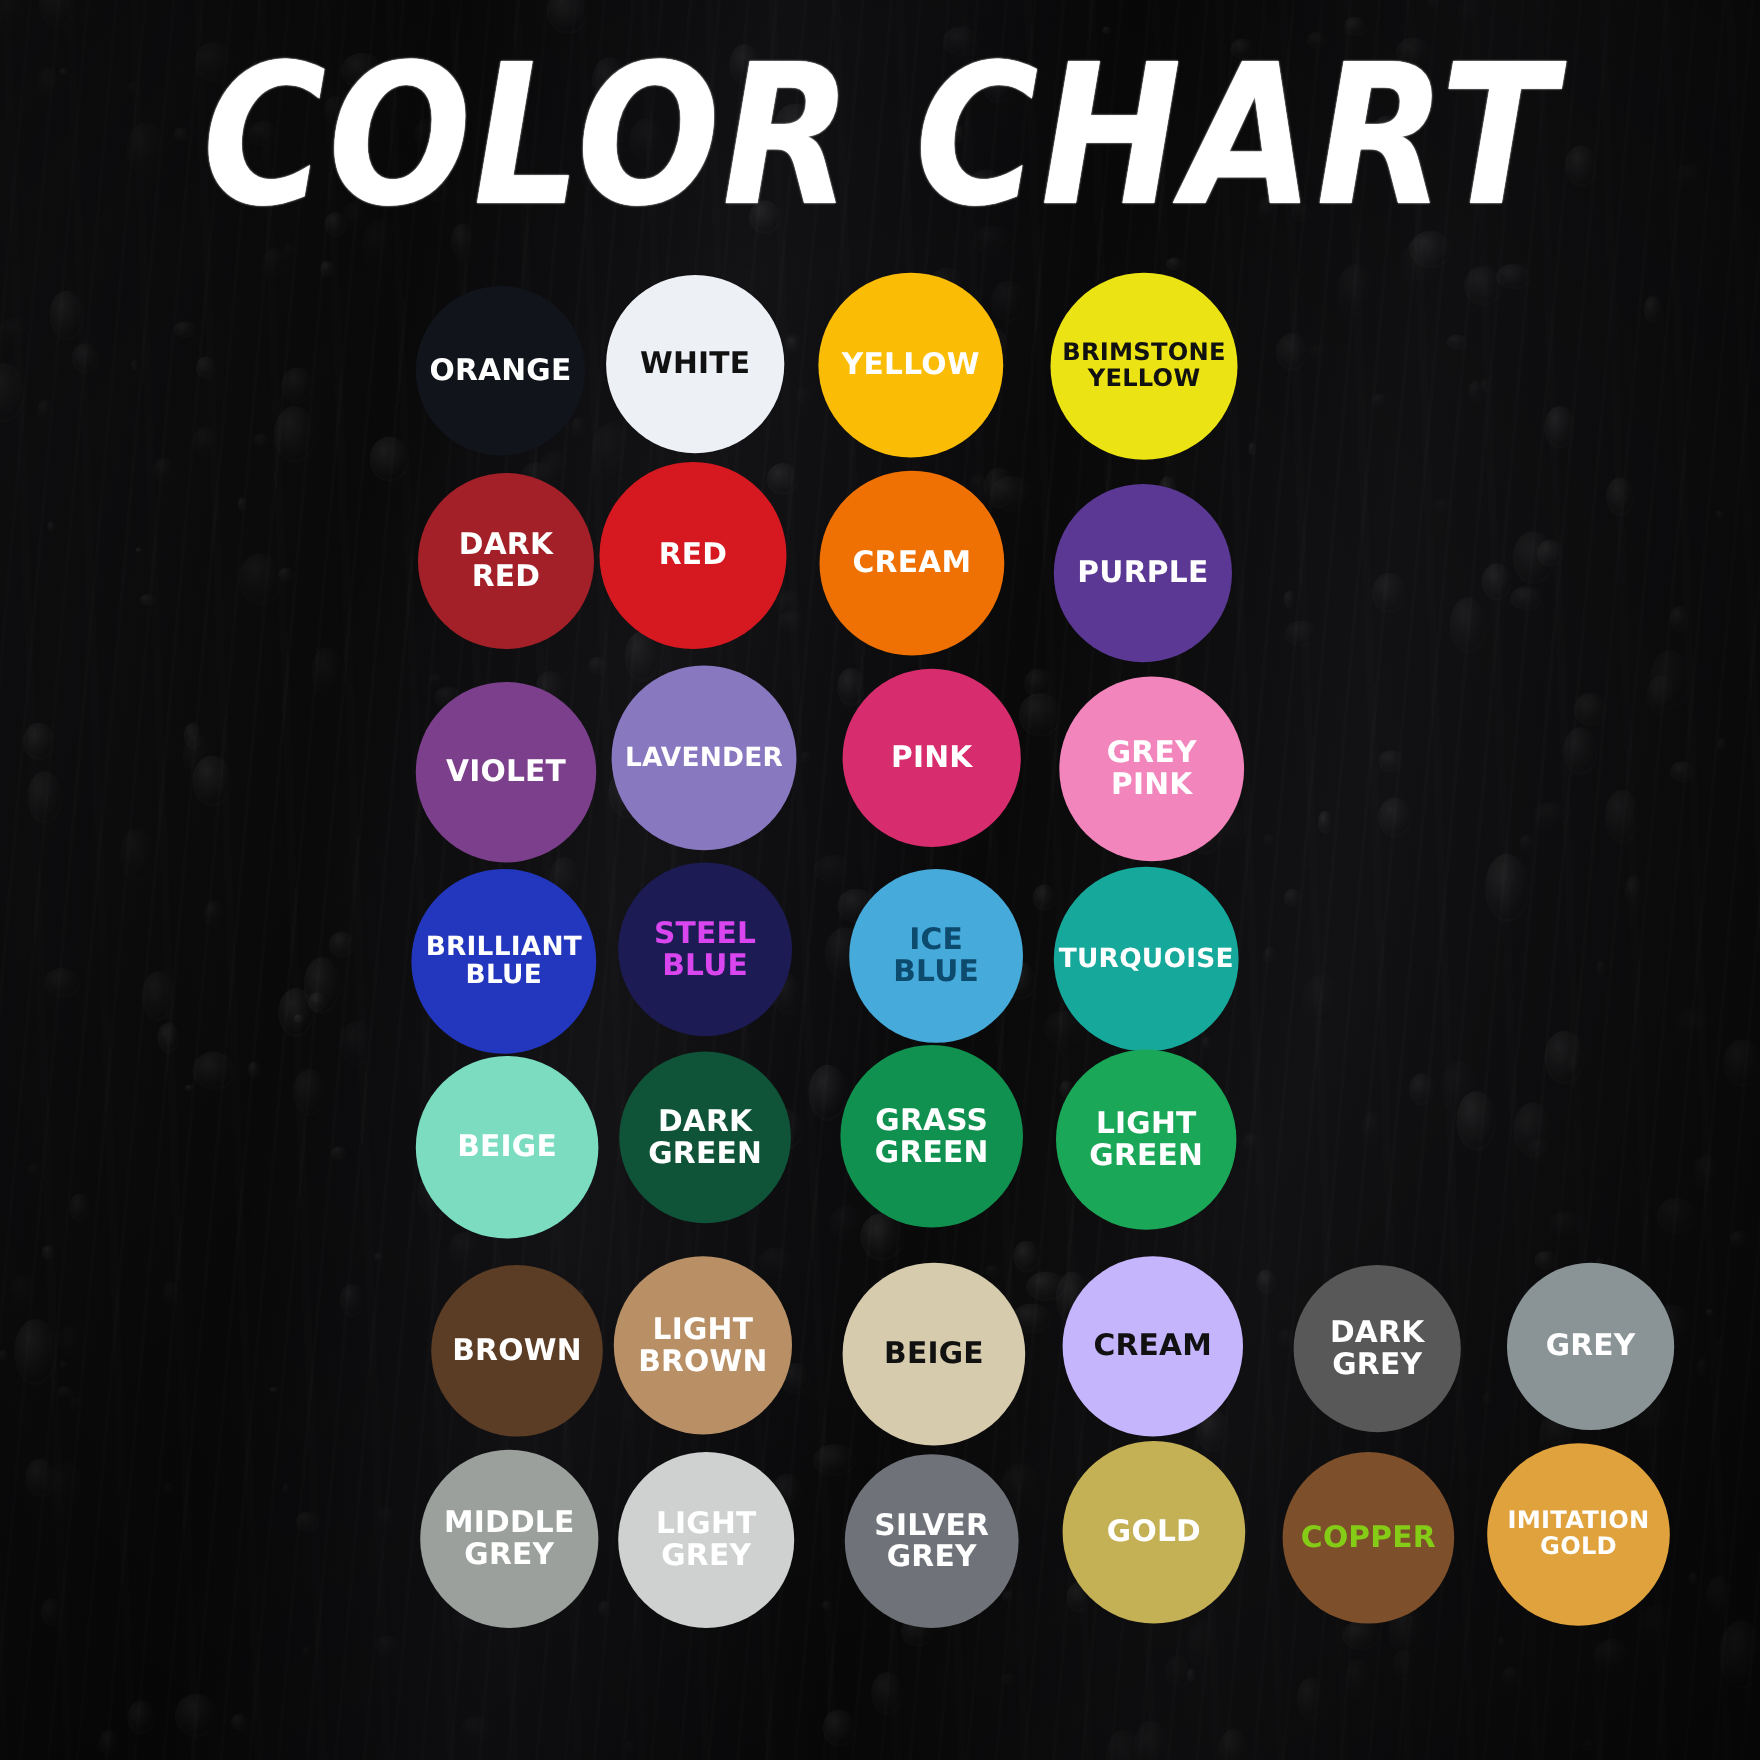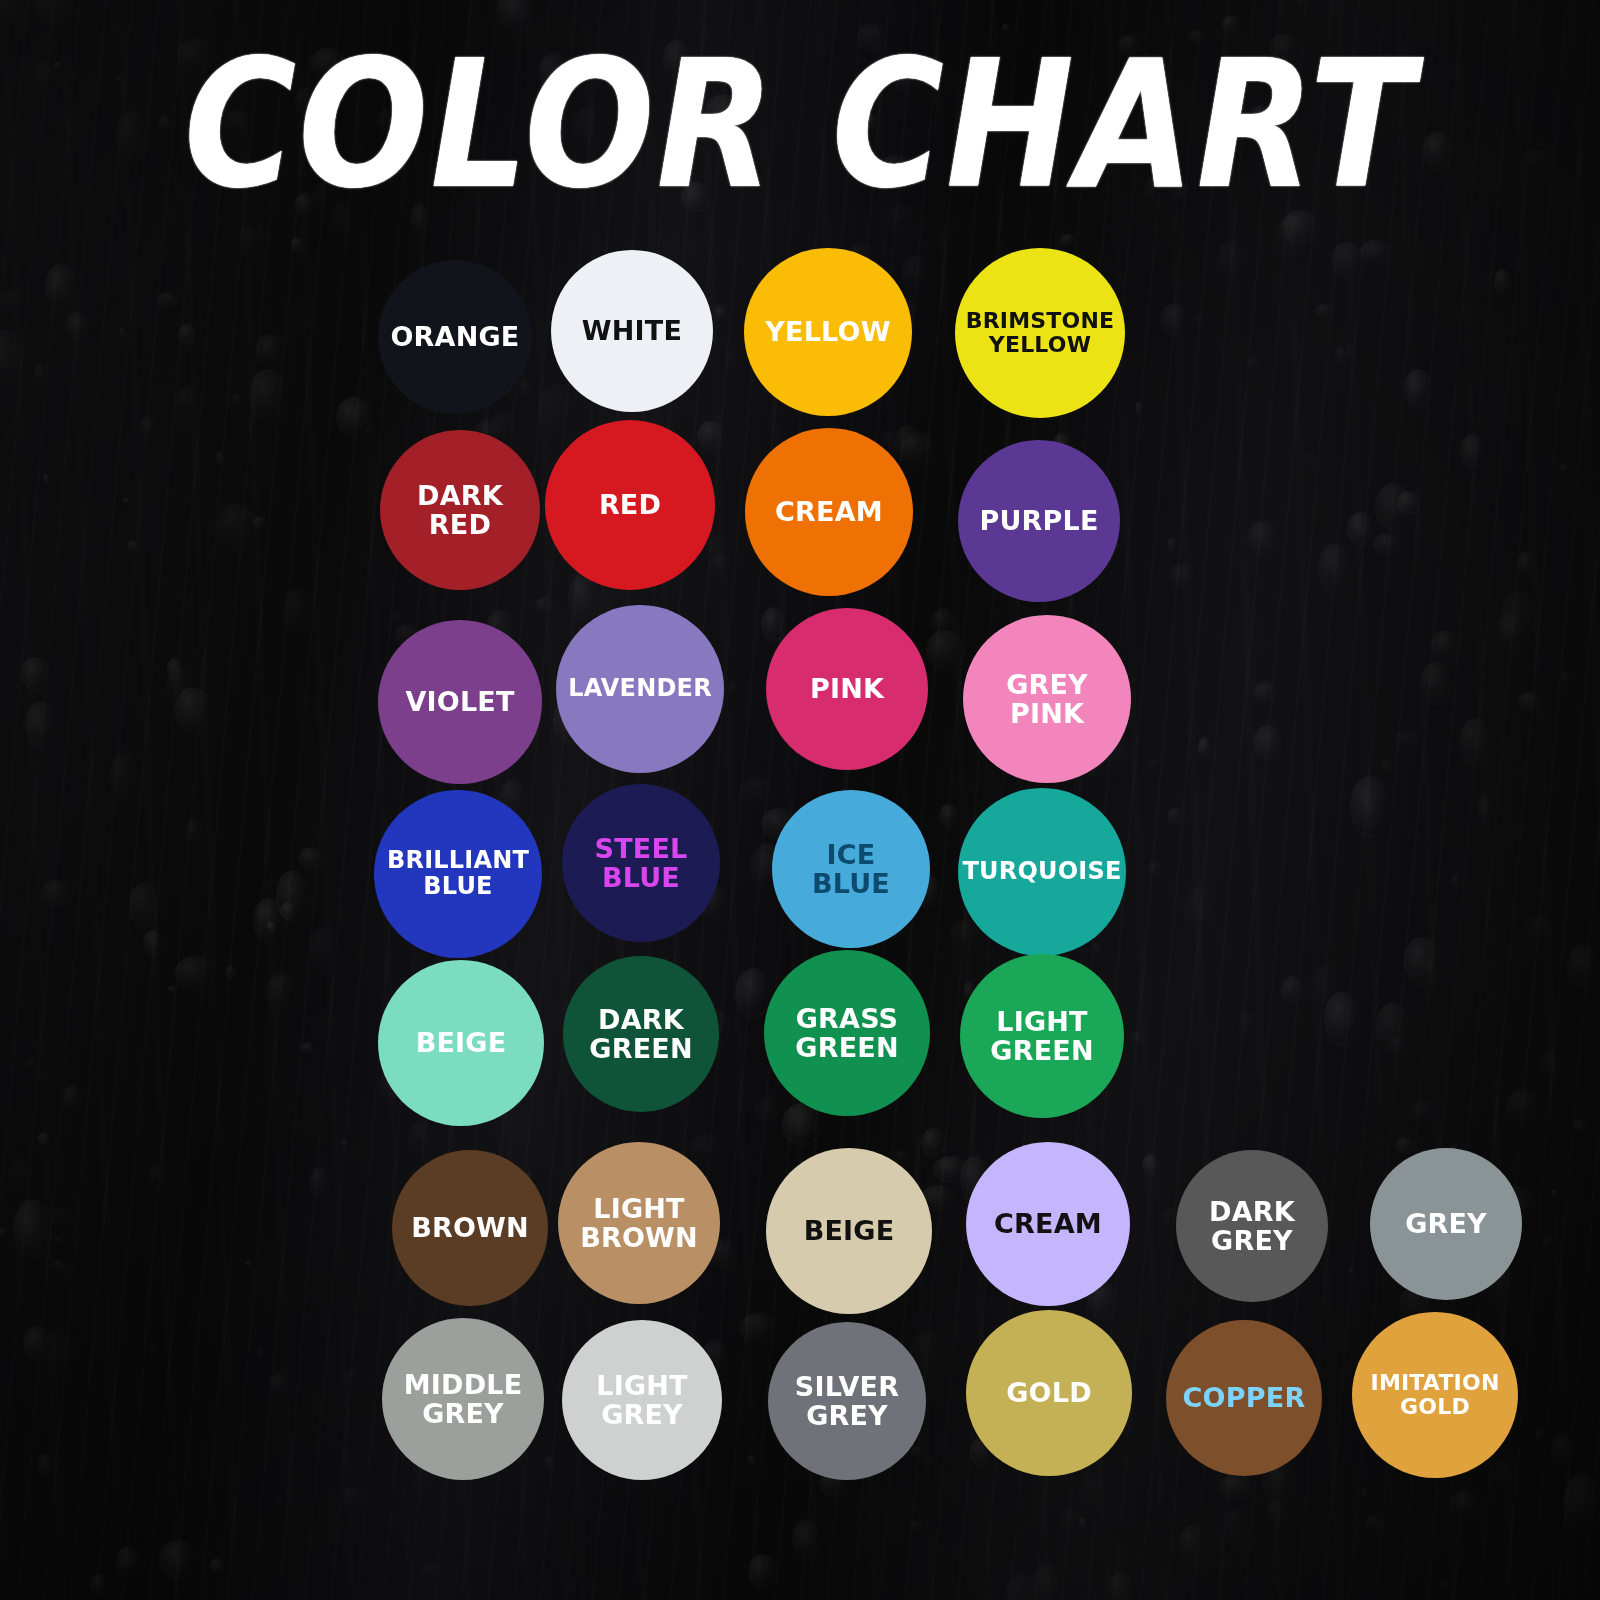--- a/index.html
+++ b/index.html
@@ -556,21 +556,21 @@
 GREY</span>
       </div>
       <div class="swatch" style="left: 768px; top: 1322px; width: 158px; height: 158px; background: rgb(111, 114, 121);">
         <span class="label" style="color: rgb(255, 255, 255);">SILVER
 GREY</span>
       </div>
       <div class="swatch" style="left: 966px; top: 1310px; width: 166px; height: 166px; background: rgb(196, 176, 85);">
         <span class="label" style="color: rgb(255, 255, 255);">GOLD</span>
       </div>
       <div class="swatch" style="left: 1166px; top: 1320px; width: 156px; height: 156px; background: rgb(125, 79, 42);">
-        <span class="label" style="color: #7dd3fc;">COPPER</span>
+        <span class="label" style="color: #84cc16;">COPPER</span>
       </div>
       <div class="swatch xs" style="left: 1352px; top: 1312px; width: 166px; height: 166px; background: rgb(224, 162, 60);">
         <span class="label" style="color: rgb(255, 255, 255);">IMITATION
 GOLD</span>
       </div>
     </div>
 
 </div>
 
 </body></html>

